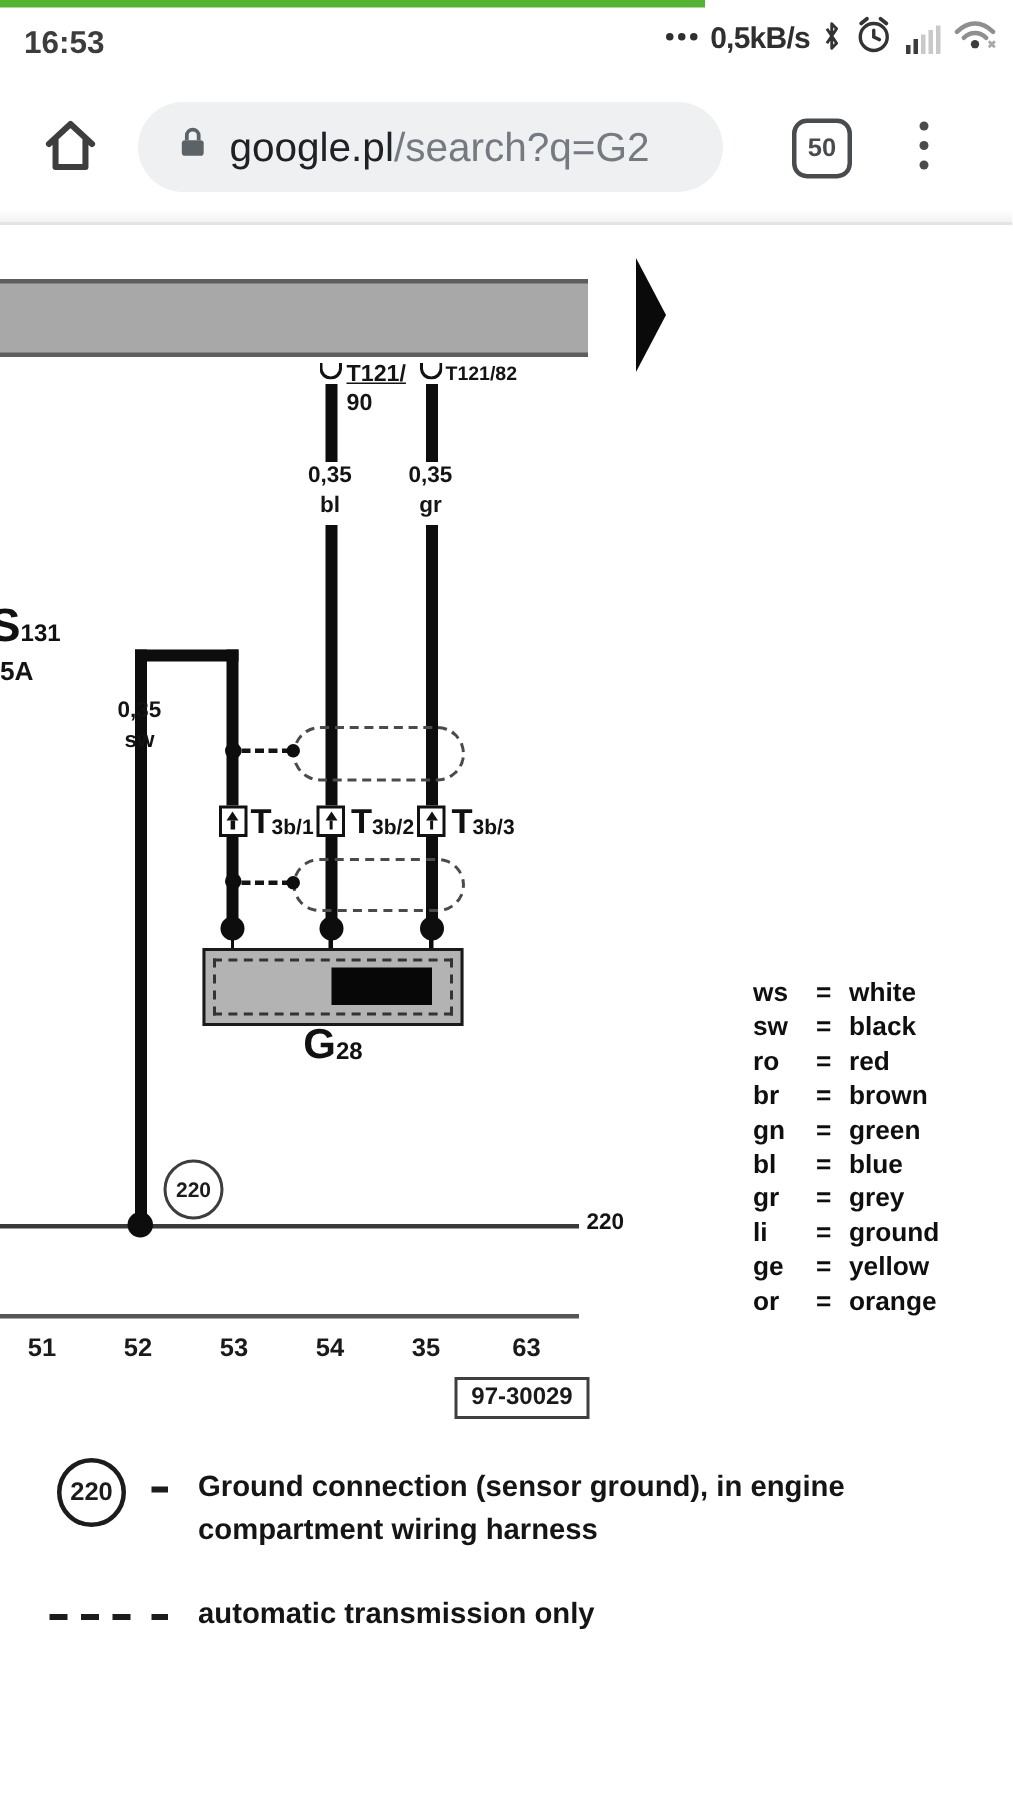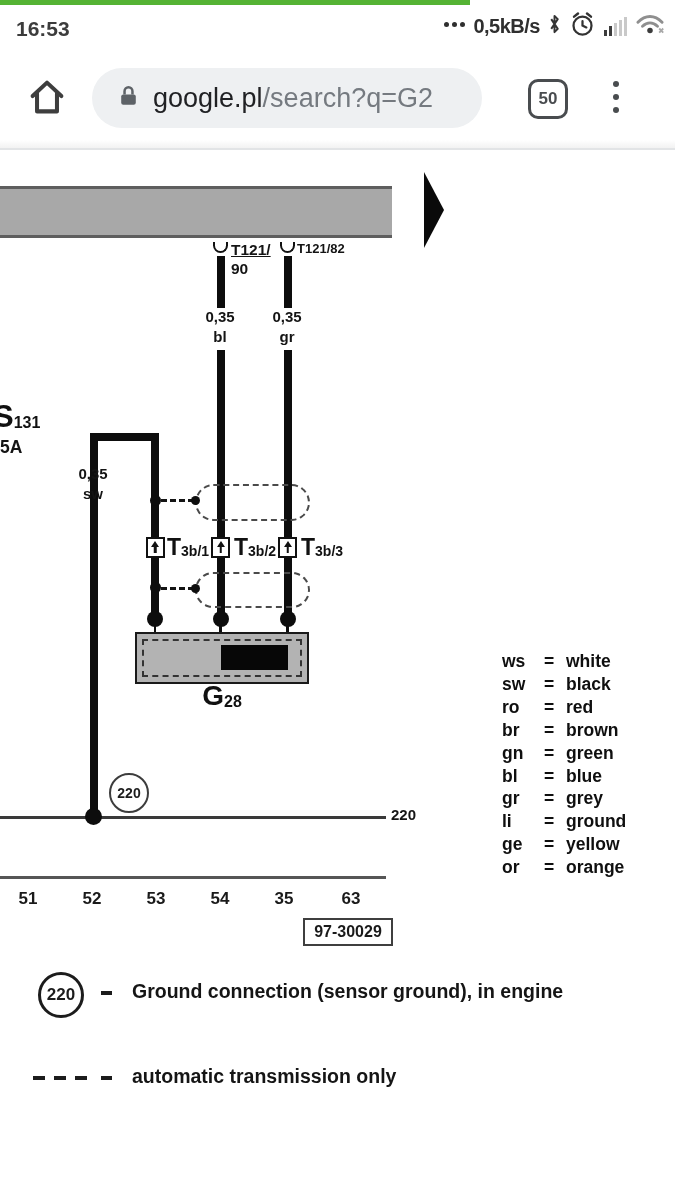--- a/index.html
+++ b/index.html
@@ -308,20 +308,21 @@
           <span>orange</span>
         </div>
     </div>
 
     <div class="circ" id="note1-circle">
       <span>220</span>
     </div>
     <div class="sep-dash" style="left:101px; top:991px;"></div>
     <div class="notetext" style="left:132px; top:977px;">
       <div>Ground connection (sensor ground), in engine</div>
+      <div>compartment wiring harness</div>
     </div>
 
     <div id="note2-dashes">
         <i></i>
         <i></i>
         <i></i>
       </div>
     <div class="sep-dash" style="left:101px; top:1076px;"></div>
     <div class="notetext" style="left:132px; top:1062px;">automatic transmission only</div>
 

